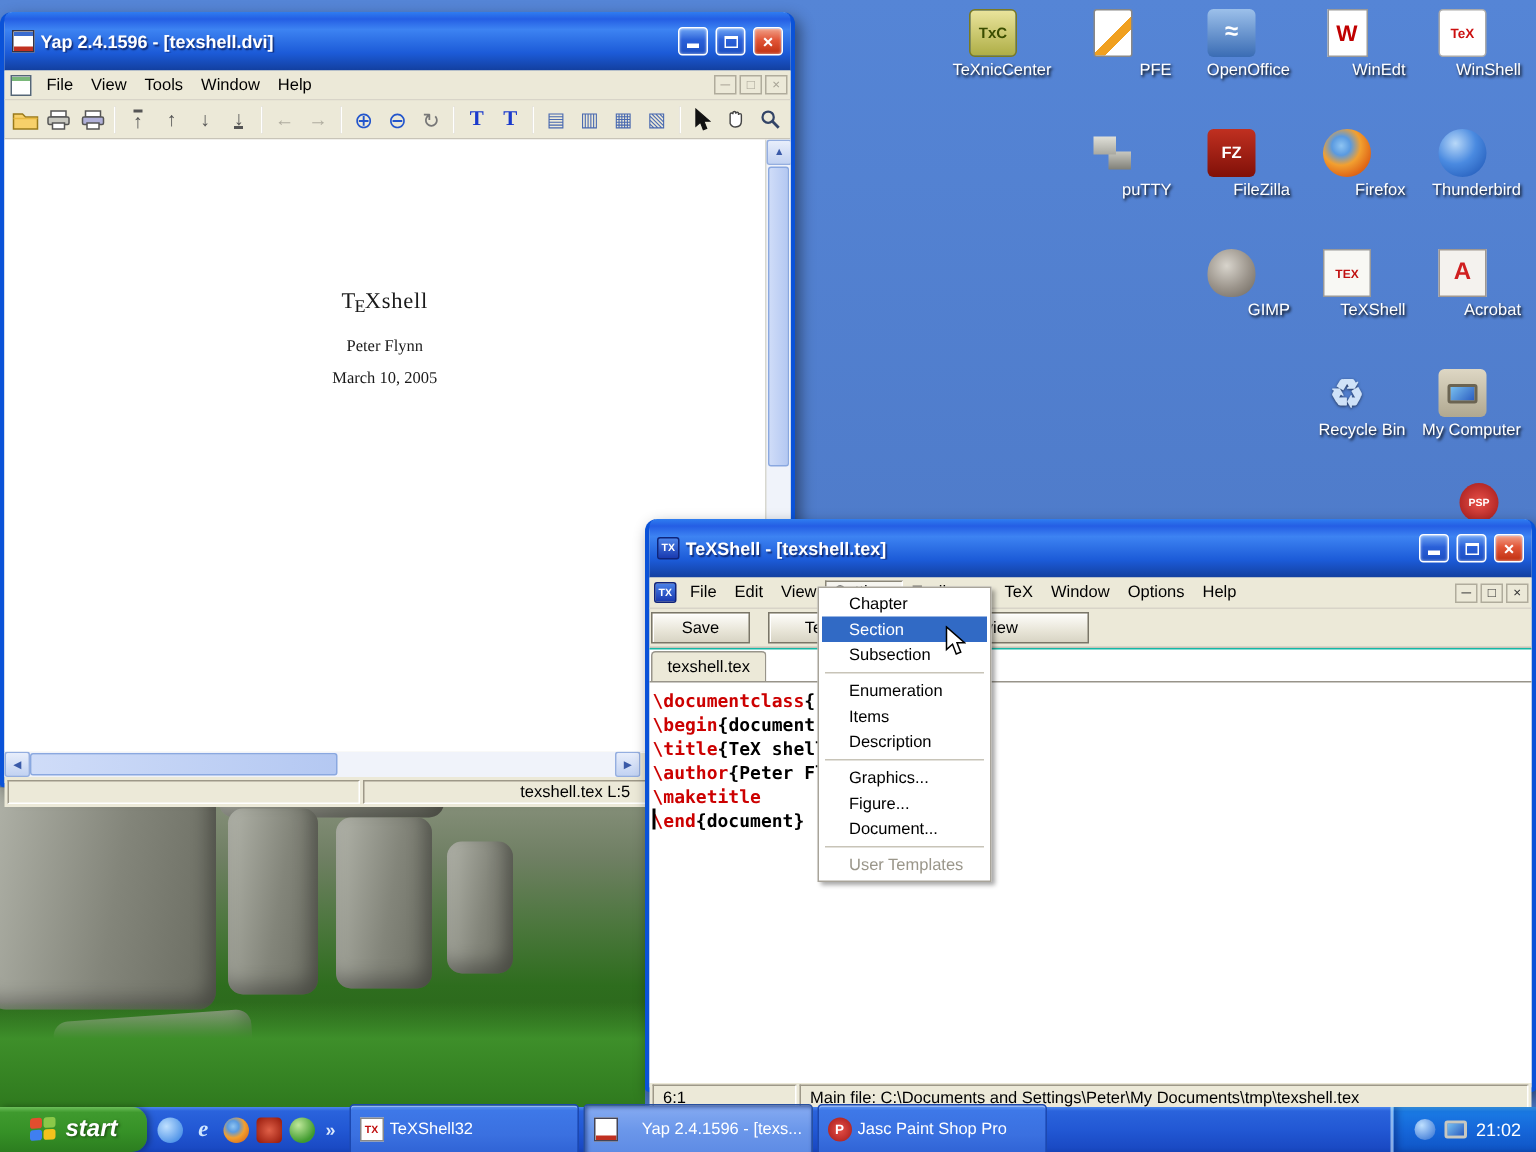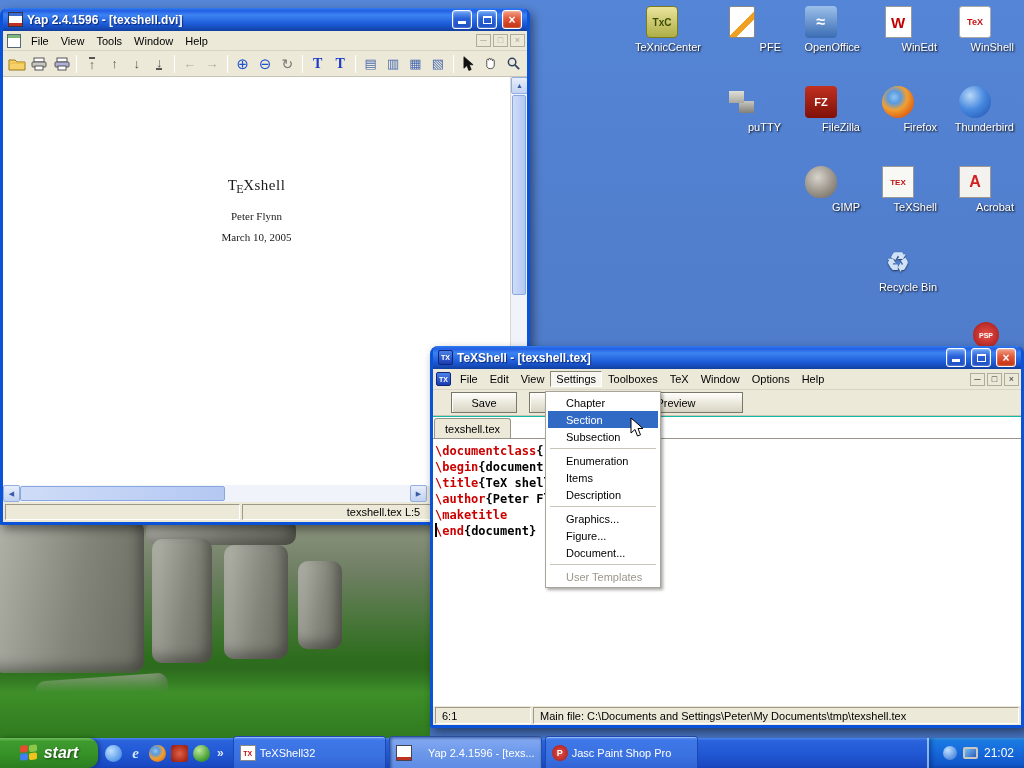--- a/index.html
+++ b/index.html
@@ -48,21 +48,21 @@
   .ic-mycomputer { background:linear-gradient(#ded7c4,#b0a890); border-radius:4px; }
   .ic-mycomputer .icg { display:block; width:20px; height:13px; border:2px solid #6b6452; border-radius:2px;
     background:linear-gradient(135deg,#79c0f0,#2a5cc0); }
   .ic-psp { width:26px; height:26px; border-radius:50%; color:#fff; font-size:7px;
     background:radial-gradient(#e85048,#a01818); }
   #icon-psp { width:60px; left:956px; top:322px; }
 
   
   .window { position:absolute; background:#ECE9D8; border:3px solid #0A52D8; border-top:none;
     border-radius:8px 8px 3px 3px; box-shadow:3px 4px 10px rgba(0,0,0,.45); }
-  .titlebar { height:23px; border-radius:5px 5px 0 0; display:flex; align-items:center; gap:4px; padding:0 5px;
+  .titlebar { height:39px; border-radius:5px 5px 0 0; display:flex; align-items:center; gap:4px; padding:0 5px;
     color:#fff; font-size:12px; font-weight:bold;
     background:linear-gradient(180deg,#2f7df0 0%,#245ee4 12%,#3d83f2 30%,#1c5bd8 70%,#123f9f 100%); }
   .title-text { flex:1; white-space:nowrap; overflow:hidden; text-overflow:ellipsis; text-shadow:1px 1px 1px rgba(0,0,40,.6); }
   .cap-btn { width:20px; height:19px; border-radius:3px; border:1px solid #fff; margin-left:1px;
     display:flex; align-items:center; justify-content:center; color:#fff; font-size:12px; font-weight:bold;
     background:linear-gradient(180deg,#6ea5f5,#2a60d8 45%,#1b4ec2); box-shadow:inset 0 0 2px rgba(255,255,255,.7); }
   .cap-btn.close { background:linear-gradient(180deg,#f0a088,#e25638 45%,#c03010); }
   .mingl { width:8px; height:9px; border-bottom:3px solid #fff; }
   .maxgl { width:9px; height:8px; border:1px solid #fff; border-top:2px solid #fff; }
 
@@ -122,21 +122,21 @@
   .app-ic { width:15px; height:15px; flex:0 0 15px; }
   .yap-ic { background:#fff; border:1px solid #334; box-shadow:inset 0 -3px 0 #c03020, inset 0 3px 0 #3a6cd0; }
   .dvi-ic { width:14px; height:14px; background:#fff; border:1px solid #567; margin:0 4px 0 2px;
     box-shadow:inset 0 3px 0 #7ab87a; }
   .ts-ic { background:linear-gradient(#4a82e8,#1a3ab0); border:1px solid #10247a; border-radius:2px;
     color:#fff; font-size:7px; font-weight:bold; display:flex; align-items:center; justify-content:center; }
 
   
   #texshell { left:430px; top:346px; width:594px; height:382px; z-index:20; }
   .ts-menubar { height:21px; }
-  .ts-toolbar { height:26px; display:flex; gap:12px; padding:2px 18px; background:#ECE9D8; border-bottom:1px solid #c8c4b8; }
+  .ts-toolbar { height:26px; display:flex; gap:12px; padding:2px 1px; background:#ECE9D8; border-bottom:1px solid #c8c4b8; }
   .xpbtn { border:1px solid #7a7668; box-shadow:inset 1px 1px 0 #fff; font-size:11px;
     display:flex; align-items:center; justify-content:center;
     background:linear-gradient(#fefefb,#e8e5d8 60%,#d8d4c4); }
   .btn-save { width:66px; } .btn-tex { width:68px; } .btn-preview { width:134px; }
   .tabrow { height:22px; background:#fff; border-top:1px solid #14b8a6; display:flex; align-items:flex-end; padding-left:1px; }
   .tab { height:20px; background:#ECE9D8; border:1px solid #98948a; border-bottom:none; border-radius:3px 3px 0 0;
     padding:0 10px; font-size:11px; display:flex; align-items:center; }
   .editor { position:relative; height:268px; background:#fff; border-top:1px solid #98948a; overflow:hidden;
     font-family:"DejaVu Sans Mono", monospace; font-size:12px; font-weight:bold; line-height:16px; padding:4px 0 0 2px; color:#000; }
   .tok-cmd { color:#cc0000; }
@@ -281,20 +281,26 @@
         <span class="icg">A</span>
       </div>
     <div class="dlabel">Acrobat</div>
   </div>
   <div class="dicon" style="left:859px;top:246px">
     <div class="ic ic-recycle">
         <span class="icg">♻</span>
       </div>
     <div class="dlabel">Recycle Bin</div>
   </div>
+  <div class="dicon" style="left:936px;top:246px">
+    <div class="ic ic-mycomputer">
+        <span class="icg"></span>
+      </div>
+    <div class="dlabel">My Computer</div>
+  </div>
   <div class="dicon" id="icon-psp">
     <div class="ic ic-psp">
         <span class="icg">PSP</span>
       </div>
   </div>
 
   <div class="window" id="yap">
     <div class="titlebar">
       <span class="app-ic yap-ic"></span>
       <span class="title-text">Yap 2.4.1596 - [texshell.dvi]</span>

